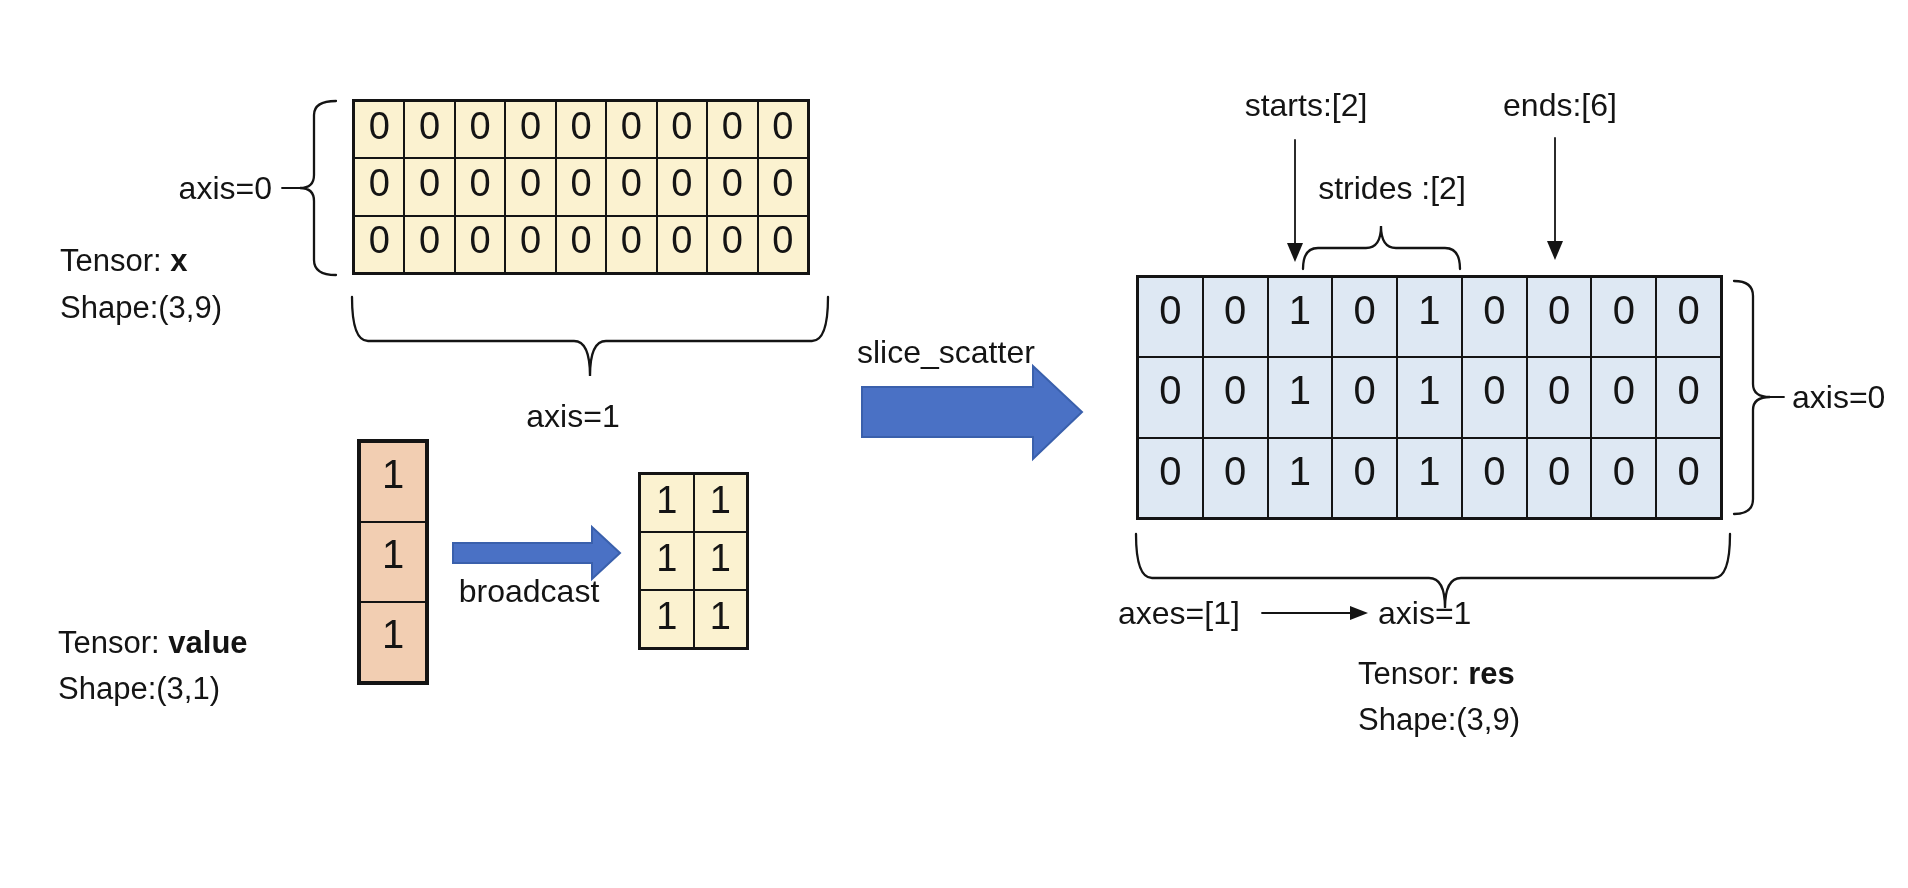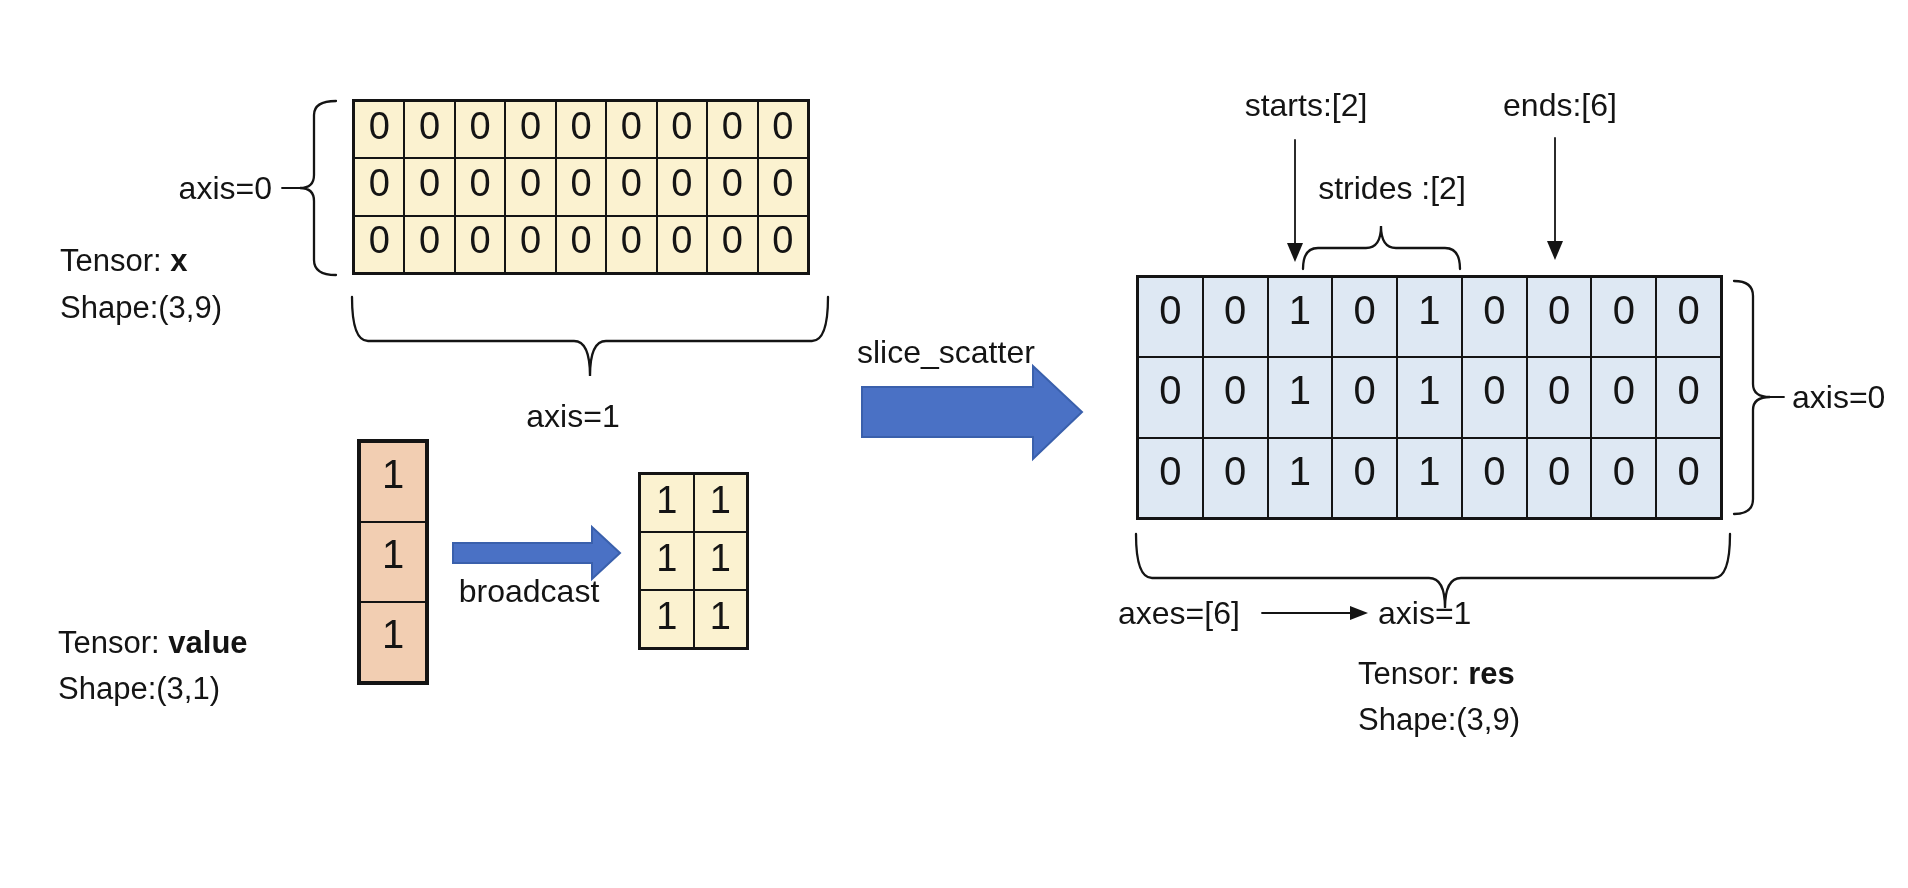--- a/index.html
+++ b/index.html
@@ -163,18 +163,18 @@
   <div class="lbl big" style="left:58px;top:625px;"><span>Tensor: </span><b>value</b></div>
   <div class="lbl big" style="left:58px;top:671px;">Shape:(3,1)</div>
   <div class="lbl center" style="left:429px;top:574px;width:200px;">broadcast</div>
 
   <div class="lbl" style="left:857px;top:335px;">slice_scatter</div>
 
   <div class="lbl center" style="left:1206px;top:88px;width:200px;">starts:[2]</div>
   <div class="lbl center" style="left:1460px;top:88px;width:200px;text-align:center;">ends:[6]</div>
   <div class="lbl center" style="left:1272px;top:171px;width:240px;">strides :[2]</div>
   <div class="lbl" style="left:1792px;top:380px;">axis=0</div>
-  <div class="lbl" style="left:1118px;top:596px;">axes=[6]</div>
+  <div class="lbl" style="left:1118px;top:596px;">axes=[1]</div>
   <div class="lbl" style="left:1378px;top:596px;">axis=1</div>
   <div class="lbl big" style="left:1358px;top:656px;"><span>Tensor: </span><b>res</b></div>
   <div class="lbl big" style="left:1358px;top:702px;">Shape:(3,9)</div>
 
 </div>
 
 </body></html>

